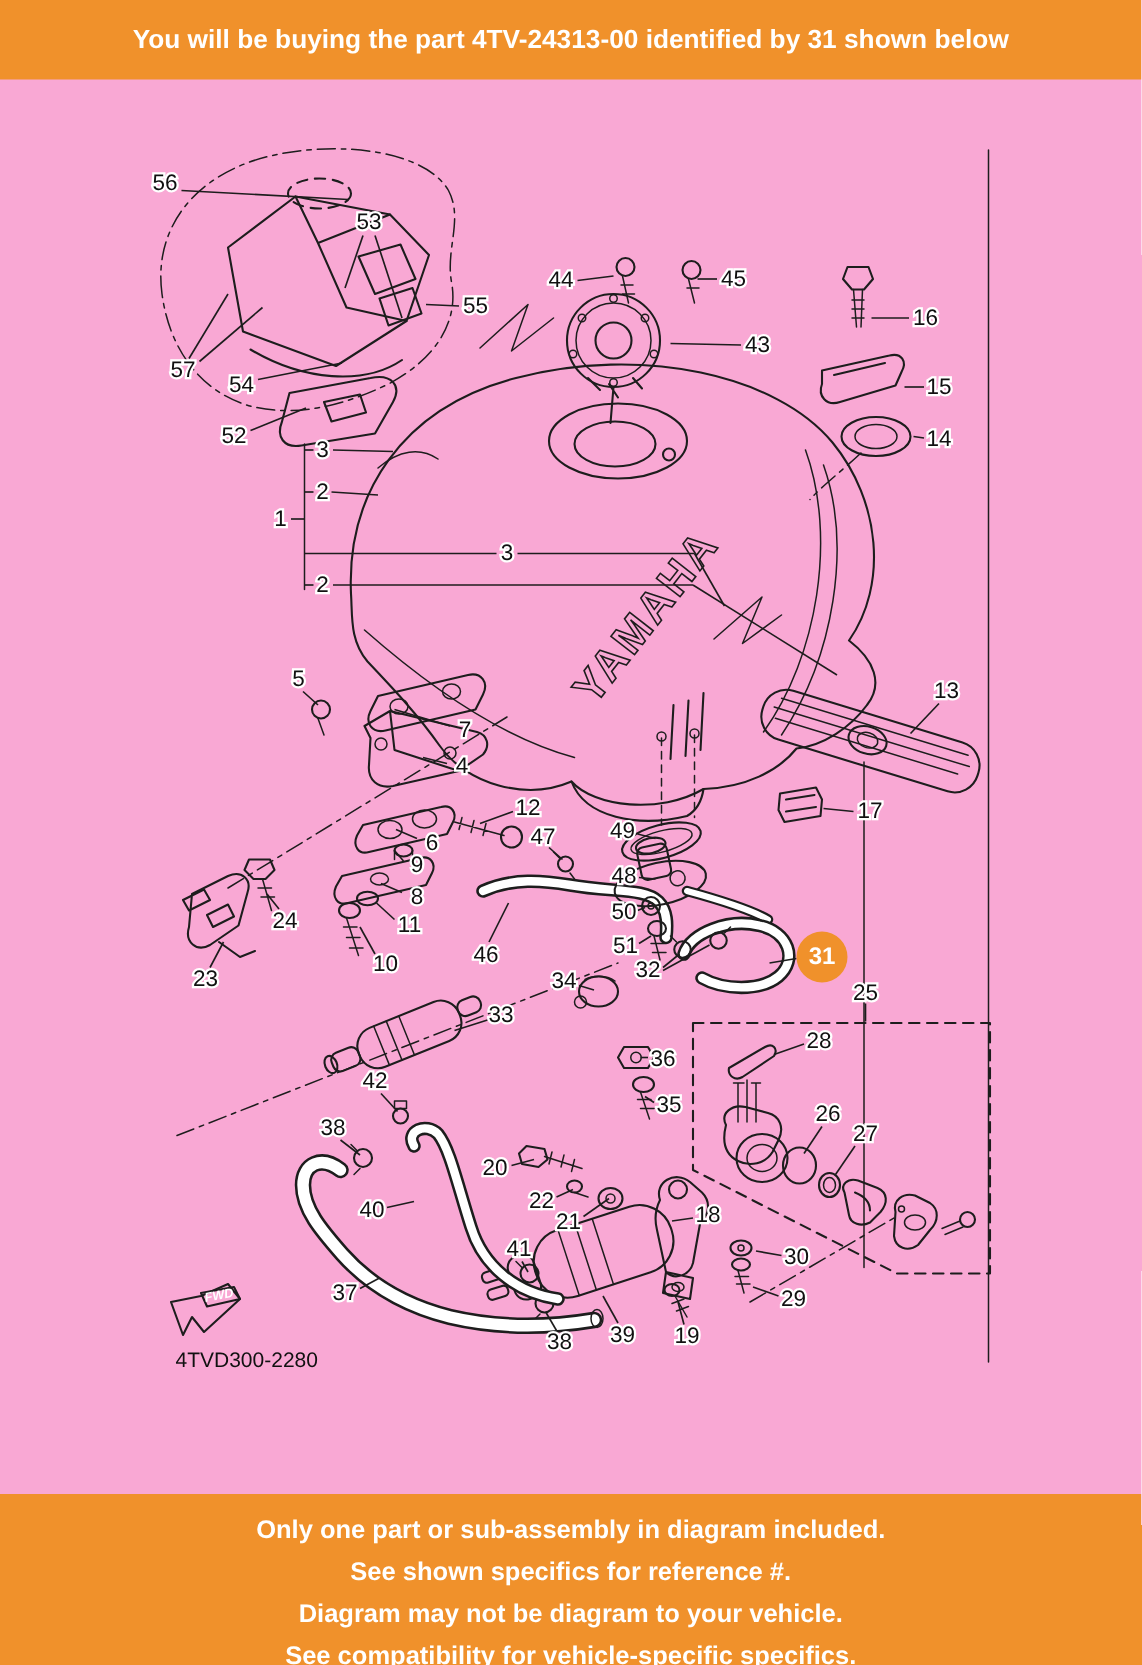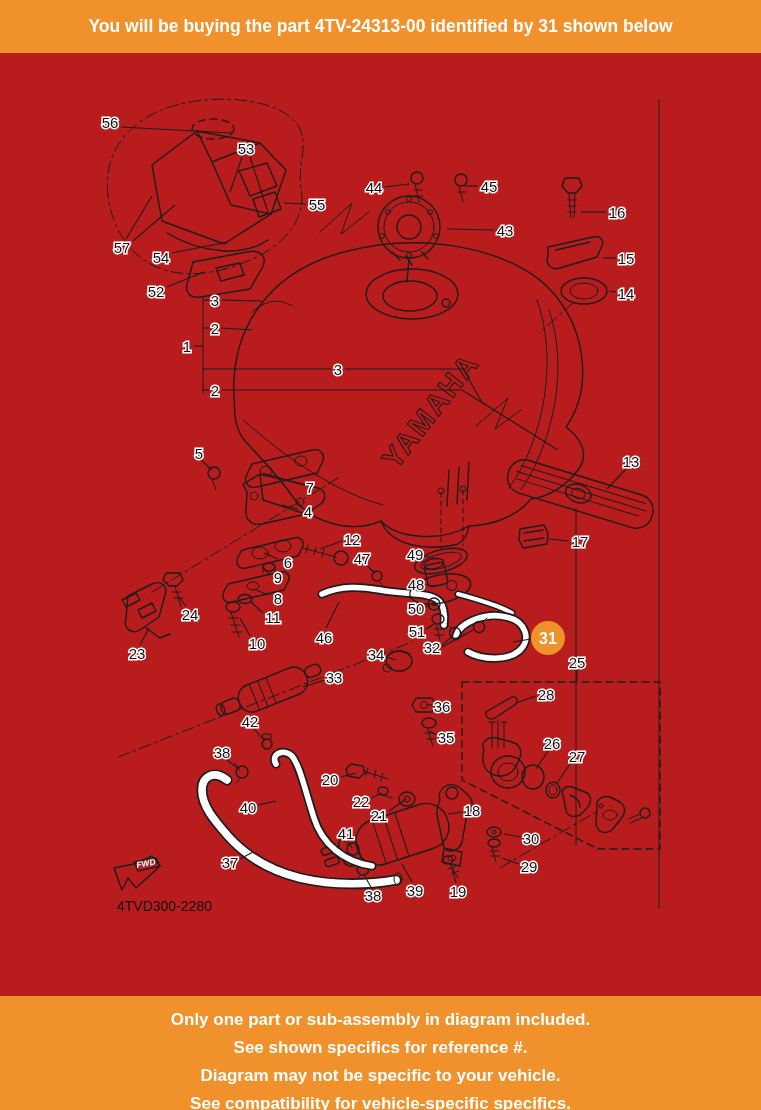--- a/index.html
+++ b/index.html
@@ -1,17 +1,17 @@
 <!DOCTYPE html>
 <html style="--accent: #F0912B;"><head>
 <meta charset="utf-8">
 <style>
   :root{ --accent:#F0912B; --ink:#1d1d1d; }
   html,body{margin:0;padding:0;background:#fff;}
-  .page{position:relative;width:761px;height:1110px;background:#b91c1c;overflow:hidden;
+  .page{position:relative;width:761px;height:1110px;background:#f9a8d4;overflow:hidden;
         font-family:"Liberation Sans",sans-serif;}
   .banner{position:absolute;left:0;width:761px;background:var(--accent);color:#fff;
           display:flex;flex-direction:column;align-items:center;justify-content:center;
           text-align:center;font-weight:bold;}
   .banner.top{top:0;height:53px;font-size:17.5px;}
   .banner.bottom{top:996px;height:132px;font-size:17px;line-height:28px;}
   .diagram{position:absolute;left:0;top:53px;width:761px;height:943px;}
   svg{display:block;}
   .art path,.art ellipse,.art circle,.art rect,.art line,.art polyline,.art polygon{
     fill:none;stroke:var(--ink);stroke-width:1.4;stroke-linecap:round;stroke-linejoin:round;}
@@ -364,17 +364,17 @@
           <text x="531" y="838" class="callout">30</text>
           <line x1="519" y1="864" x2="502" y2="858" class="leader"></line>
           <text x="529" y="866" class="callout">29</text>
         </g>
     </svg>
   </div>
 
   <div class="banner bottom">
     <div>Only one part or sub-assembly in diagram included.</div>
     <div>See shown specifics for reference #.</div>
-    <div>Diagram may not be specific to your vehicle.</div>
+    <div>Diagram may not be diagram to your vehicle.</div>
     <div>See compatibility for vehicle-specific specifics.</div>
   </div>
 
 </div>
 
 </body></html>

